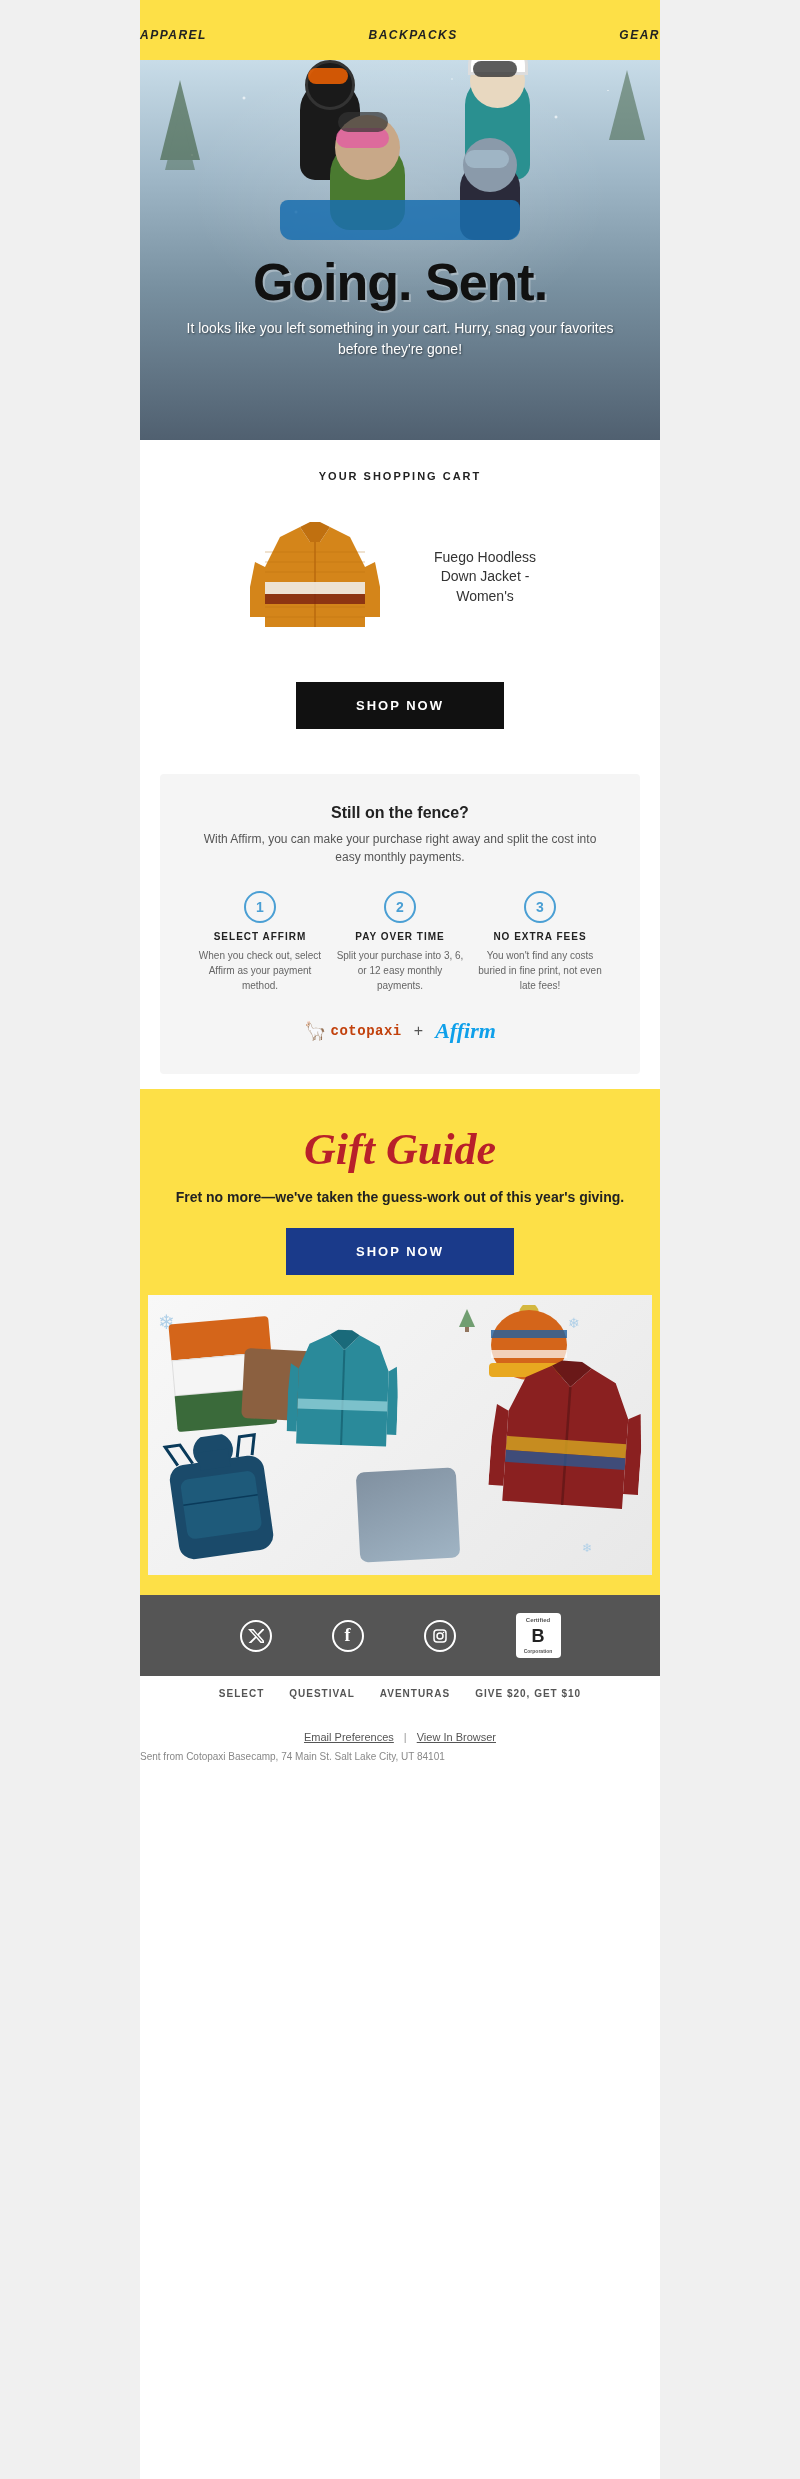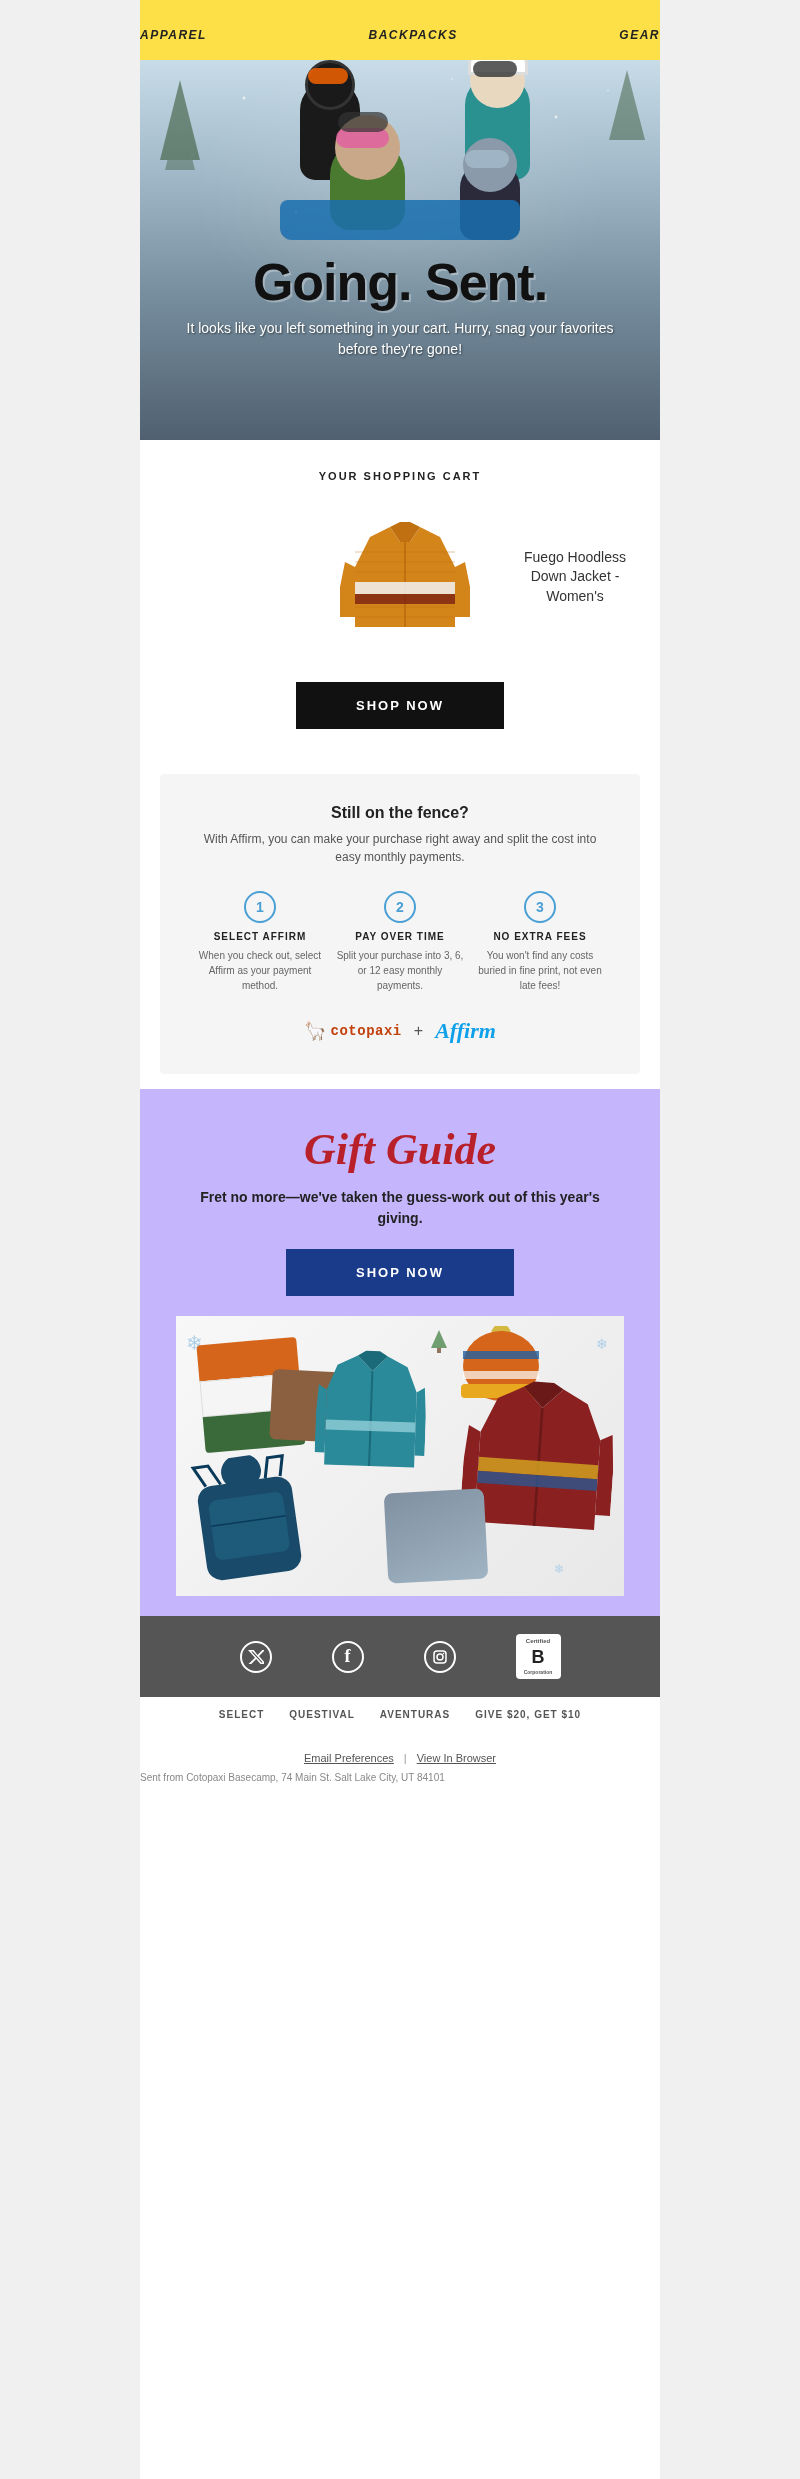--- a/index.html
+++ b/index.html
@@ -144,21 +144,21 @@
     .cart-title {
       font-size: 11px;
       font-weight: 700;
       letter-spacing: 2px;
       color: #222;
       margin-bottom: 25px;
     }
     .cart-item {
       display: flex;
       align-items: center;
-      justify-content: flex-end;
+      justify-content: center;
       gap: 40px;
       margin-bottom: 25px;
     }
     .product-name {
       font-size: 14px;
       color: #333;
       text-align: center;
       line-height: 1.4;
       max-width: 130px;
     }
@@ -253,23 +253,23 @@
     .affirm-logo-text {
       font-size: 22px;
       font-weight: 700;
       color: #0fa0ea;
       font-style: italic;
       font-family: Georgia, serif;
     }
 
     
     .gift-guide {
-      padding: 35px 36px 20px;
-      text-align: center;
-      background: #c4b5fd;
+      padding: 35px 8px 20px;
+      text-align: center;
+      background: #fde047;
     }
     .gift-title {
       font-size: 44px;
       font-weight: 700;
       color: #b8202a;
       font-family: Georgia, 'Times New Roman', serif;
       font-style: italic;
       margin-bottom: 12px;
     }
     .gift-subtitle {

